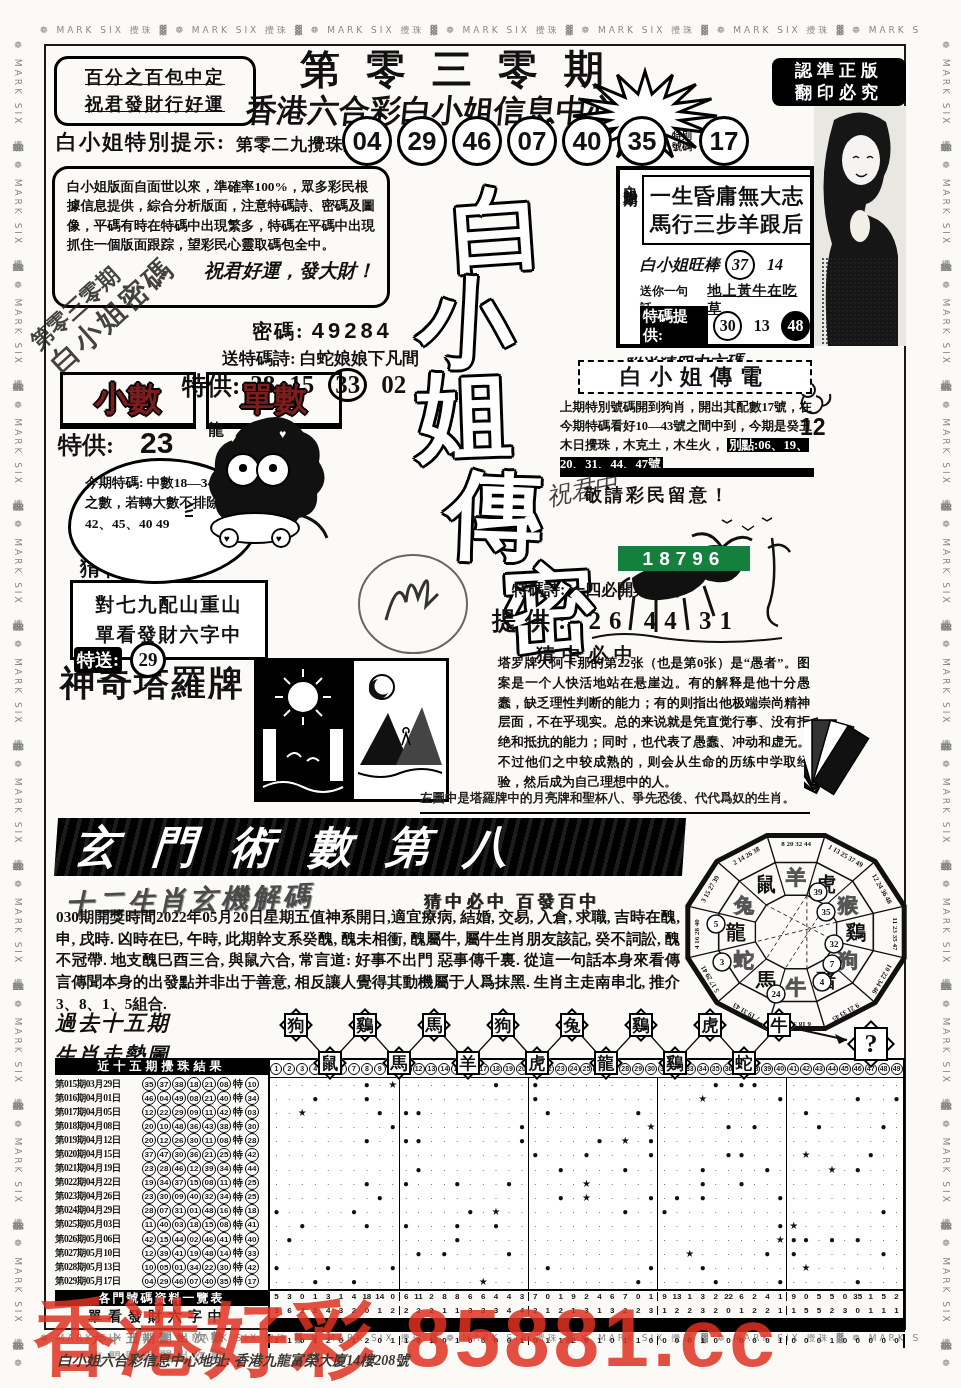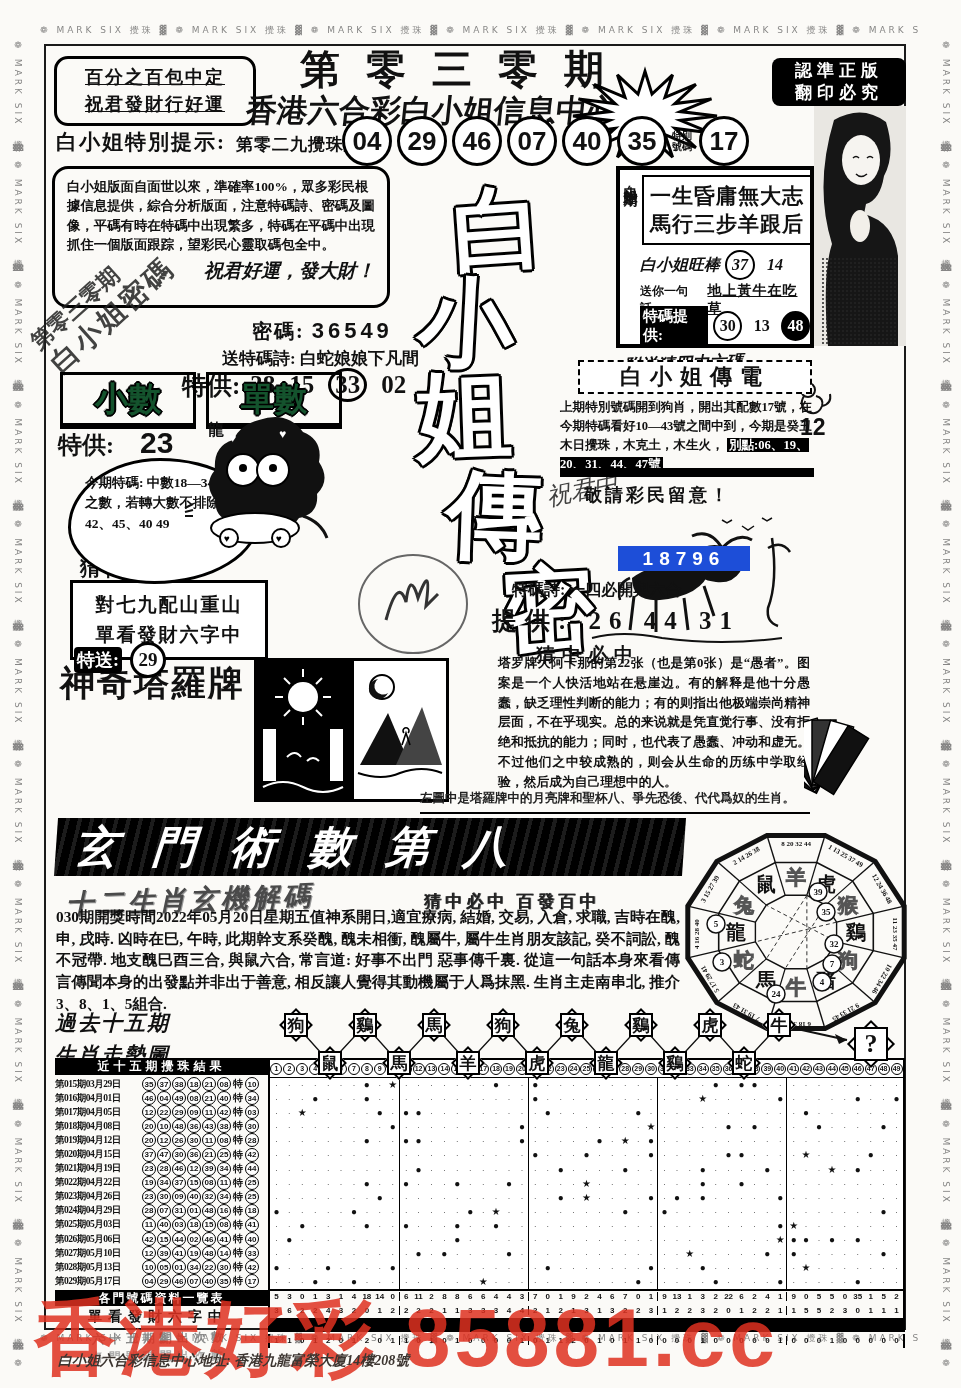--- a/index.html
+++ b/index.html
@@ -75,37 +75,37 @@
   #cd-body{left:560px;top:398px;width:254px;font-size:12.6px;font-weight:700;line-height:1.5;z-index:3;}
   #cd-body .hl{background:#000;color:#fff;padding:0 2px;}
   #cd-bar{left:560px;top:468px;width:254px;height:9px;background:#000;z-index:3;}
   #cd-notice{left:584px;top:483px;font-size:18px;font-weight:900;letter-spacing:3px;z-index:3;}
   #cd-wish{left:546px;top:474px;font-size:24px;font-style:italic;transform:rotate(-12deg);opacity:.8;z-index:2;}
   #monkey-num{left:800px;top:414px;font-size:23px;font-weight:700;font-family:"Liberation Sans",sans-serif;}
   
   #sd-headers{left:60px;top:372px;display:flex;gap:10px;}
   .sd-box{width:130px;height:48px;border:3px solid #000;border-bottom-width:6px;
           display:flex;align-items:center;justify-content:center;}
-  .bubble-txt{font-size:33px;font-weight:900;color:#14532d;
+  .bubble-txt{font-size:33px;font-weight:900;color:#7f1d1d;
     text-shadow:-2px 0 #000,2px 0 #000,0 -2px #000,0 2px #000,-1px -1px #000,1px 1px #000,-1px 1px #000,1px -1px #000;}
   #sd-tegong{left:58px;top:426px;display:flex;align-items:baseline;gap:26px;}
   #sd-tegong .lab{font-size:24px;font-weight:900;}
   #sd-tegong .val{font-size:30px;font-weight:900;font-family:"Liberation Sans",sans-serif;}
   #bubble{left:68px;top:458px;width:192px;height:126px;border:3px solid #000;
           border-radius:48% 52% 55% 45% / 55% 48% 52% 45%;padding:12px 14px;box-sizing:border-box;
           font-size:13.5px;font-weight:900;line-height:1.5;background:#fff;z-index:2;}
   #lion-tag{left:208px;top:420px;font-size:16px;font-weight:900;z-index:3;}
   
   #cts-label{left:80px;top:554px;font-size:21px;font-weight:900;letter-spacing:2px;}
   #cts-poem{left:70px;top:580px;width:192px;height:74px;border:3px solid #000;
             display:flex;flex-direction:column;align-items:center;justify-content:center;
             font-size:19px;font-weight:900;line-height:1.6;letter-spacing:2px;background:#fff;}
   #cts-tesong{left:74px;top:642px;display:flex;align-items:center;gap:8px;z-index:3;}
   #cts-tesong .mnum{width:30px;height:30px;font-size:19px;border-width:3px;}
-  #code-box{left:618px;top:546px;width:132px;height:25px;background:#1d4ed8;color:#fff;
+  #code-box{left:618px;top:546px;width:132px;height:25px;background:#15803d;color:#fff;
             display:flex;align-items:center;justify-content:center;font-size:19px;font-weight:900;letter-spacing:6px;
             font-family:"Liberation Sans",sans-serif;z-index:3;}
   #temashi-line{left:492px;top:580px;font-size:16px;font-weight:900;z-index:3;margin-left:20px;}
   #tigong-line{left:492px;top:604px;font-size:25px;font-weight:900;letter-spacing:8px;z-index:3;}
   #cts-slogan{left:536px;top:642px;font-size:19px;font-weight:900;letter-spacing:7px;z-index:3;}
   
   #tarot-title{left:60px;top:660px;font-size:35px;font-weight:900;letter-spacing:2px;font-family:"Liberation Sans",sans-serif;}
   .tcard{position:absolute;border:3px solid #000;}
   #tarot-body{left:498px;top:654px;width:312px;font-size:12.8px;font-weight:700;line-height:1.55;text-align:justify;}
   #tarot-caption{left:420px;top:790px;font-size:12.5px;font-weight:700;color:#222;}
@@ -219,21 +219,21 @@
     <rect x="8" y="152" width="76" height="88" fill="url(#dots)"></rect>
     <ellipse cx="46" cy="120" rx="10" ry="16" fill="#f2efe9"></ellipse>
   </svg>
 
   <div class="abs" id="intro-box">
     <span>白小姐版面自面世以來，準確率100%，眾多彩民根據信息提供，綜合分析版面，注意特碼詩、密碼及圖像，平碼有時在特碼中出現繁多，特碼在平碼中出現抓住一個版面跟踪，望彩民心靈取碼包全中。</span>
     <span class="wish">祝君好運，發大財！</span>
   </div>
   <div class="abs" id="password-line">
     <span>密碼:</span>
-    <span style="font-size:22px;letter-spacing:4px;font-family:'Liberation Sans',sans-serif;">36549</span>
+    <span style="font-size:22px;letter-spacing:4px;font-family:'Liberation Sans',sans-serif;">49284</span>
   </div>
   <div class="abs" id="gift-line">
     <span>送特碼詩:</span>
     <span>白蛇娘娘下凡間</span>
   </div>
   <div class="abs" id="tegong-line">
     <span class="lab">特供:</span>
     <span id="tegong-nums" style="display:inline-flex;gap:14px;align-items:center;">
         <span class="tnum">38</span>
         <span class="tnum">15</span>

